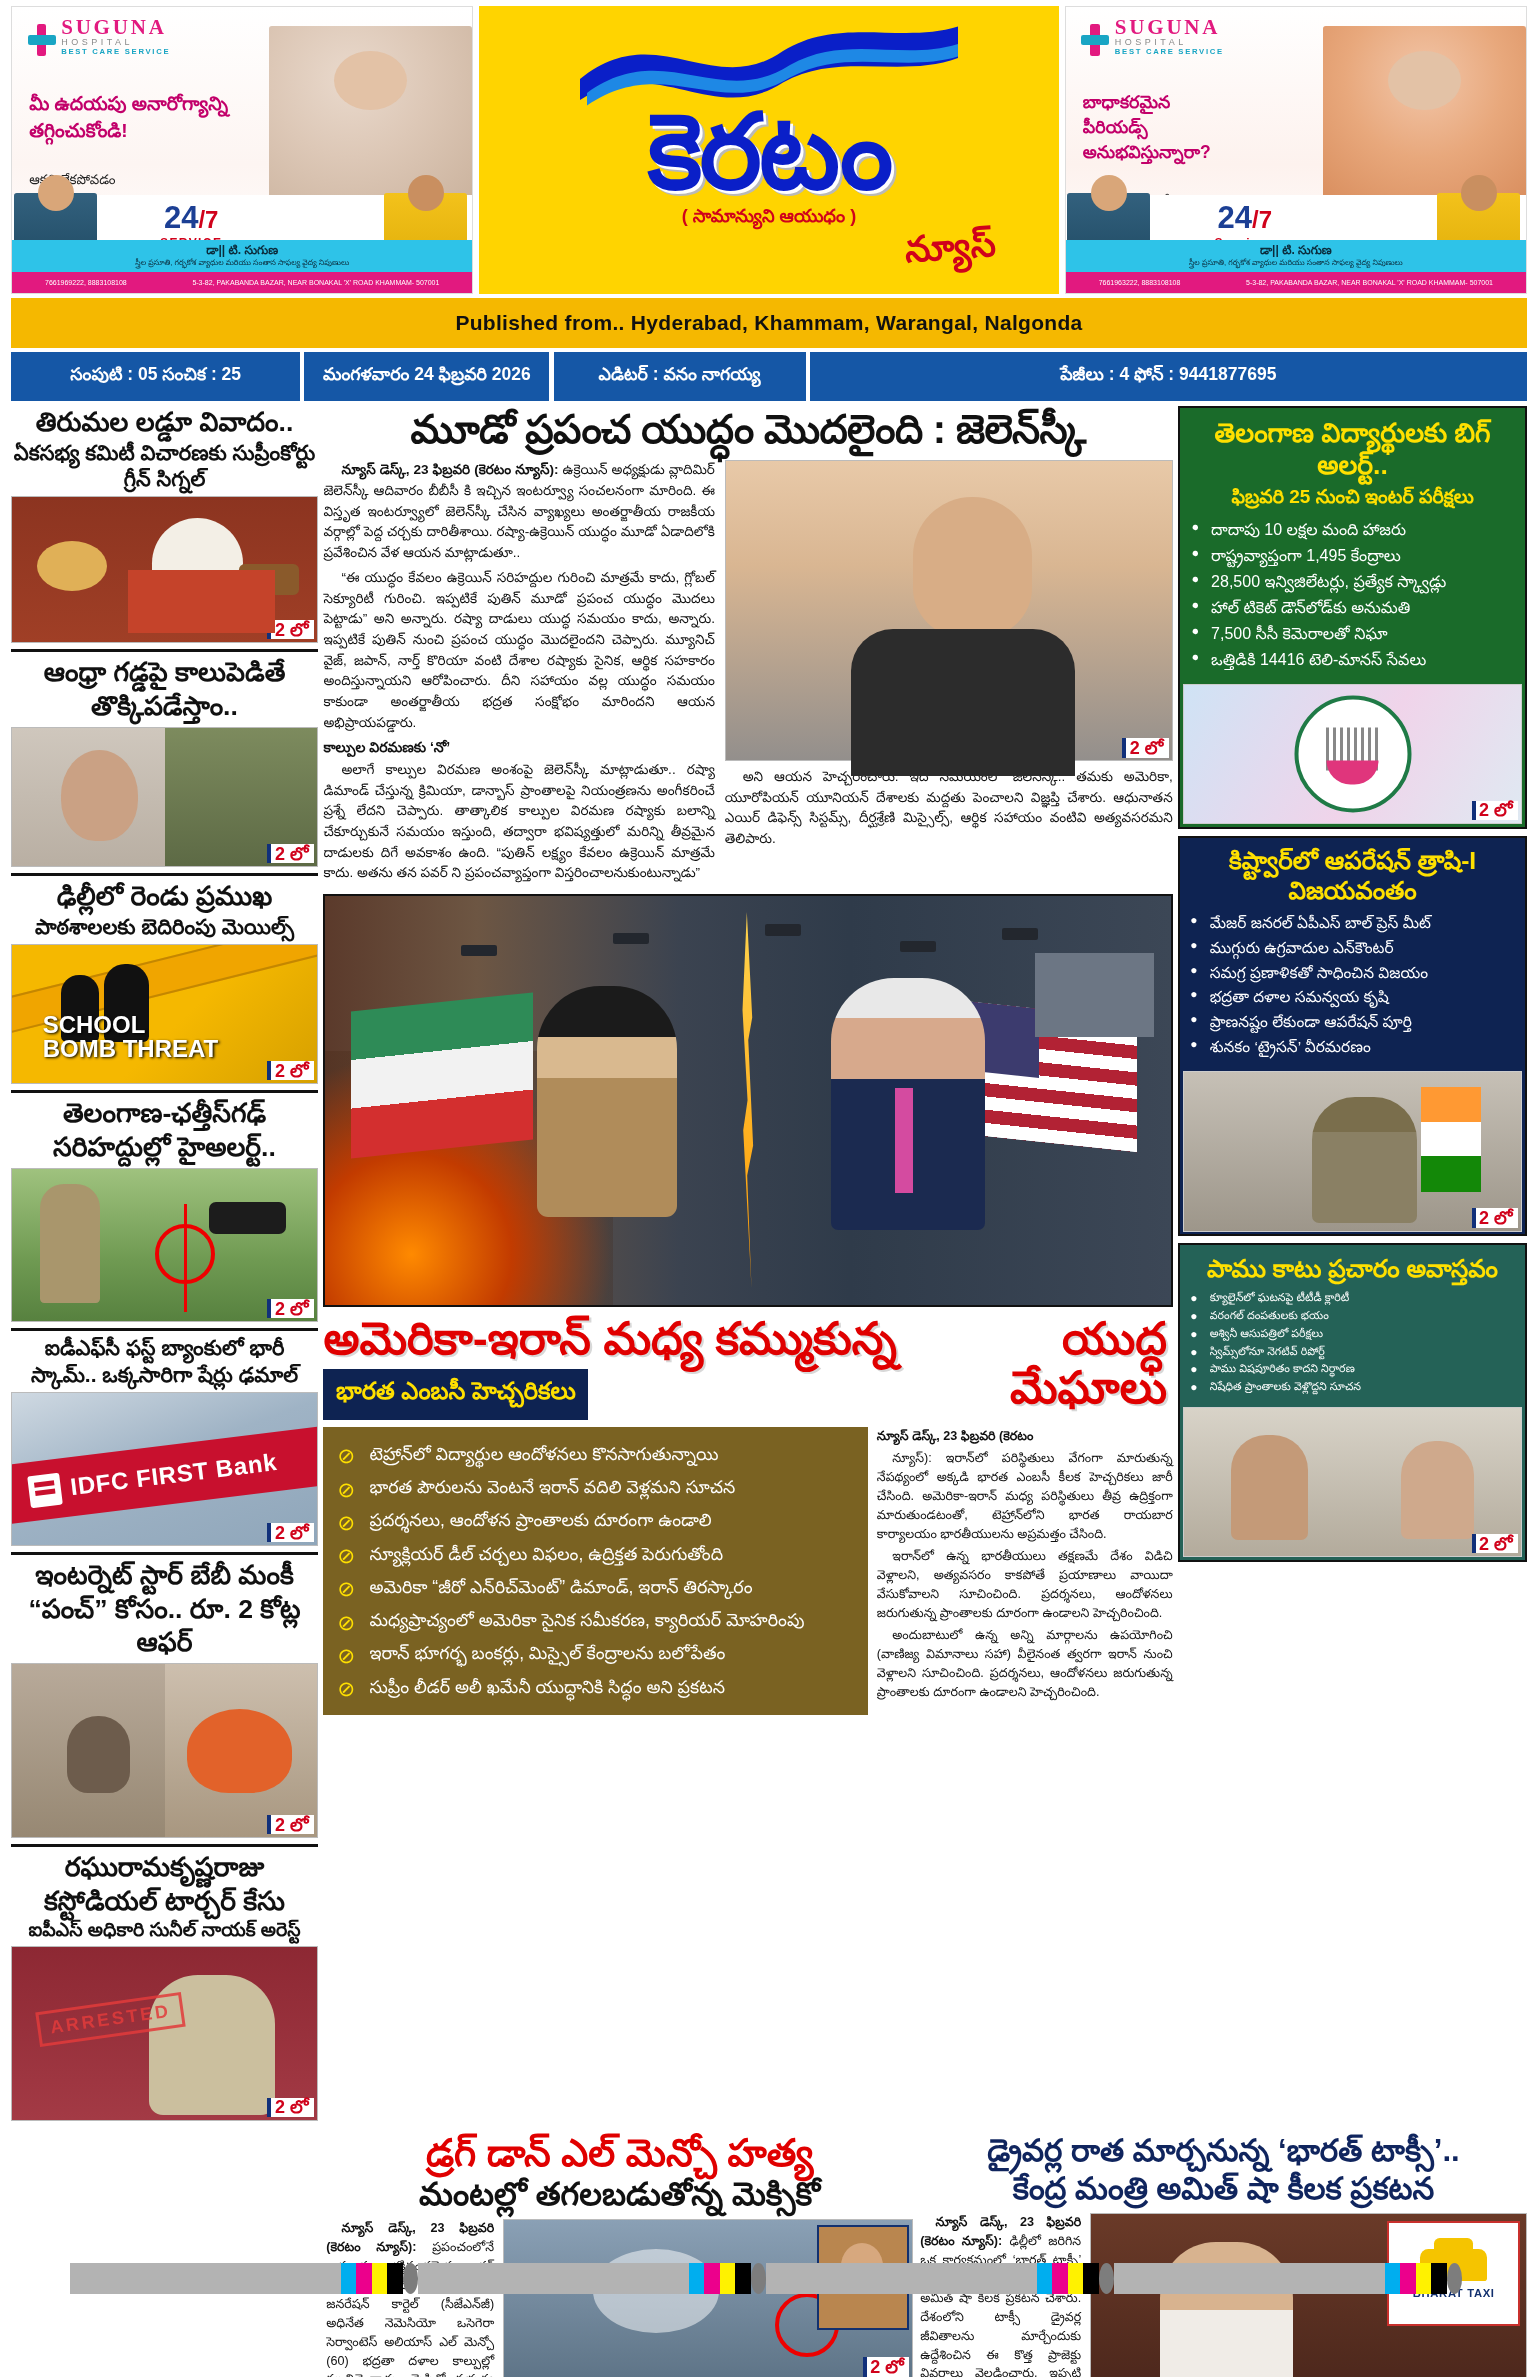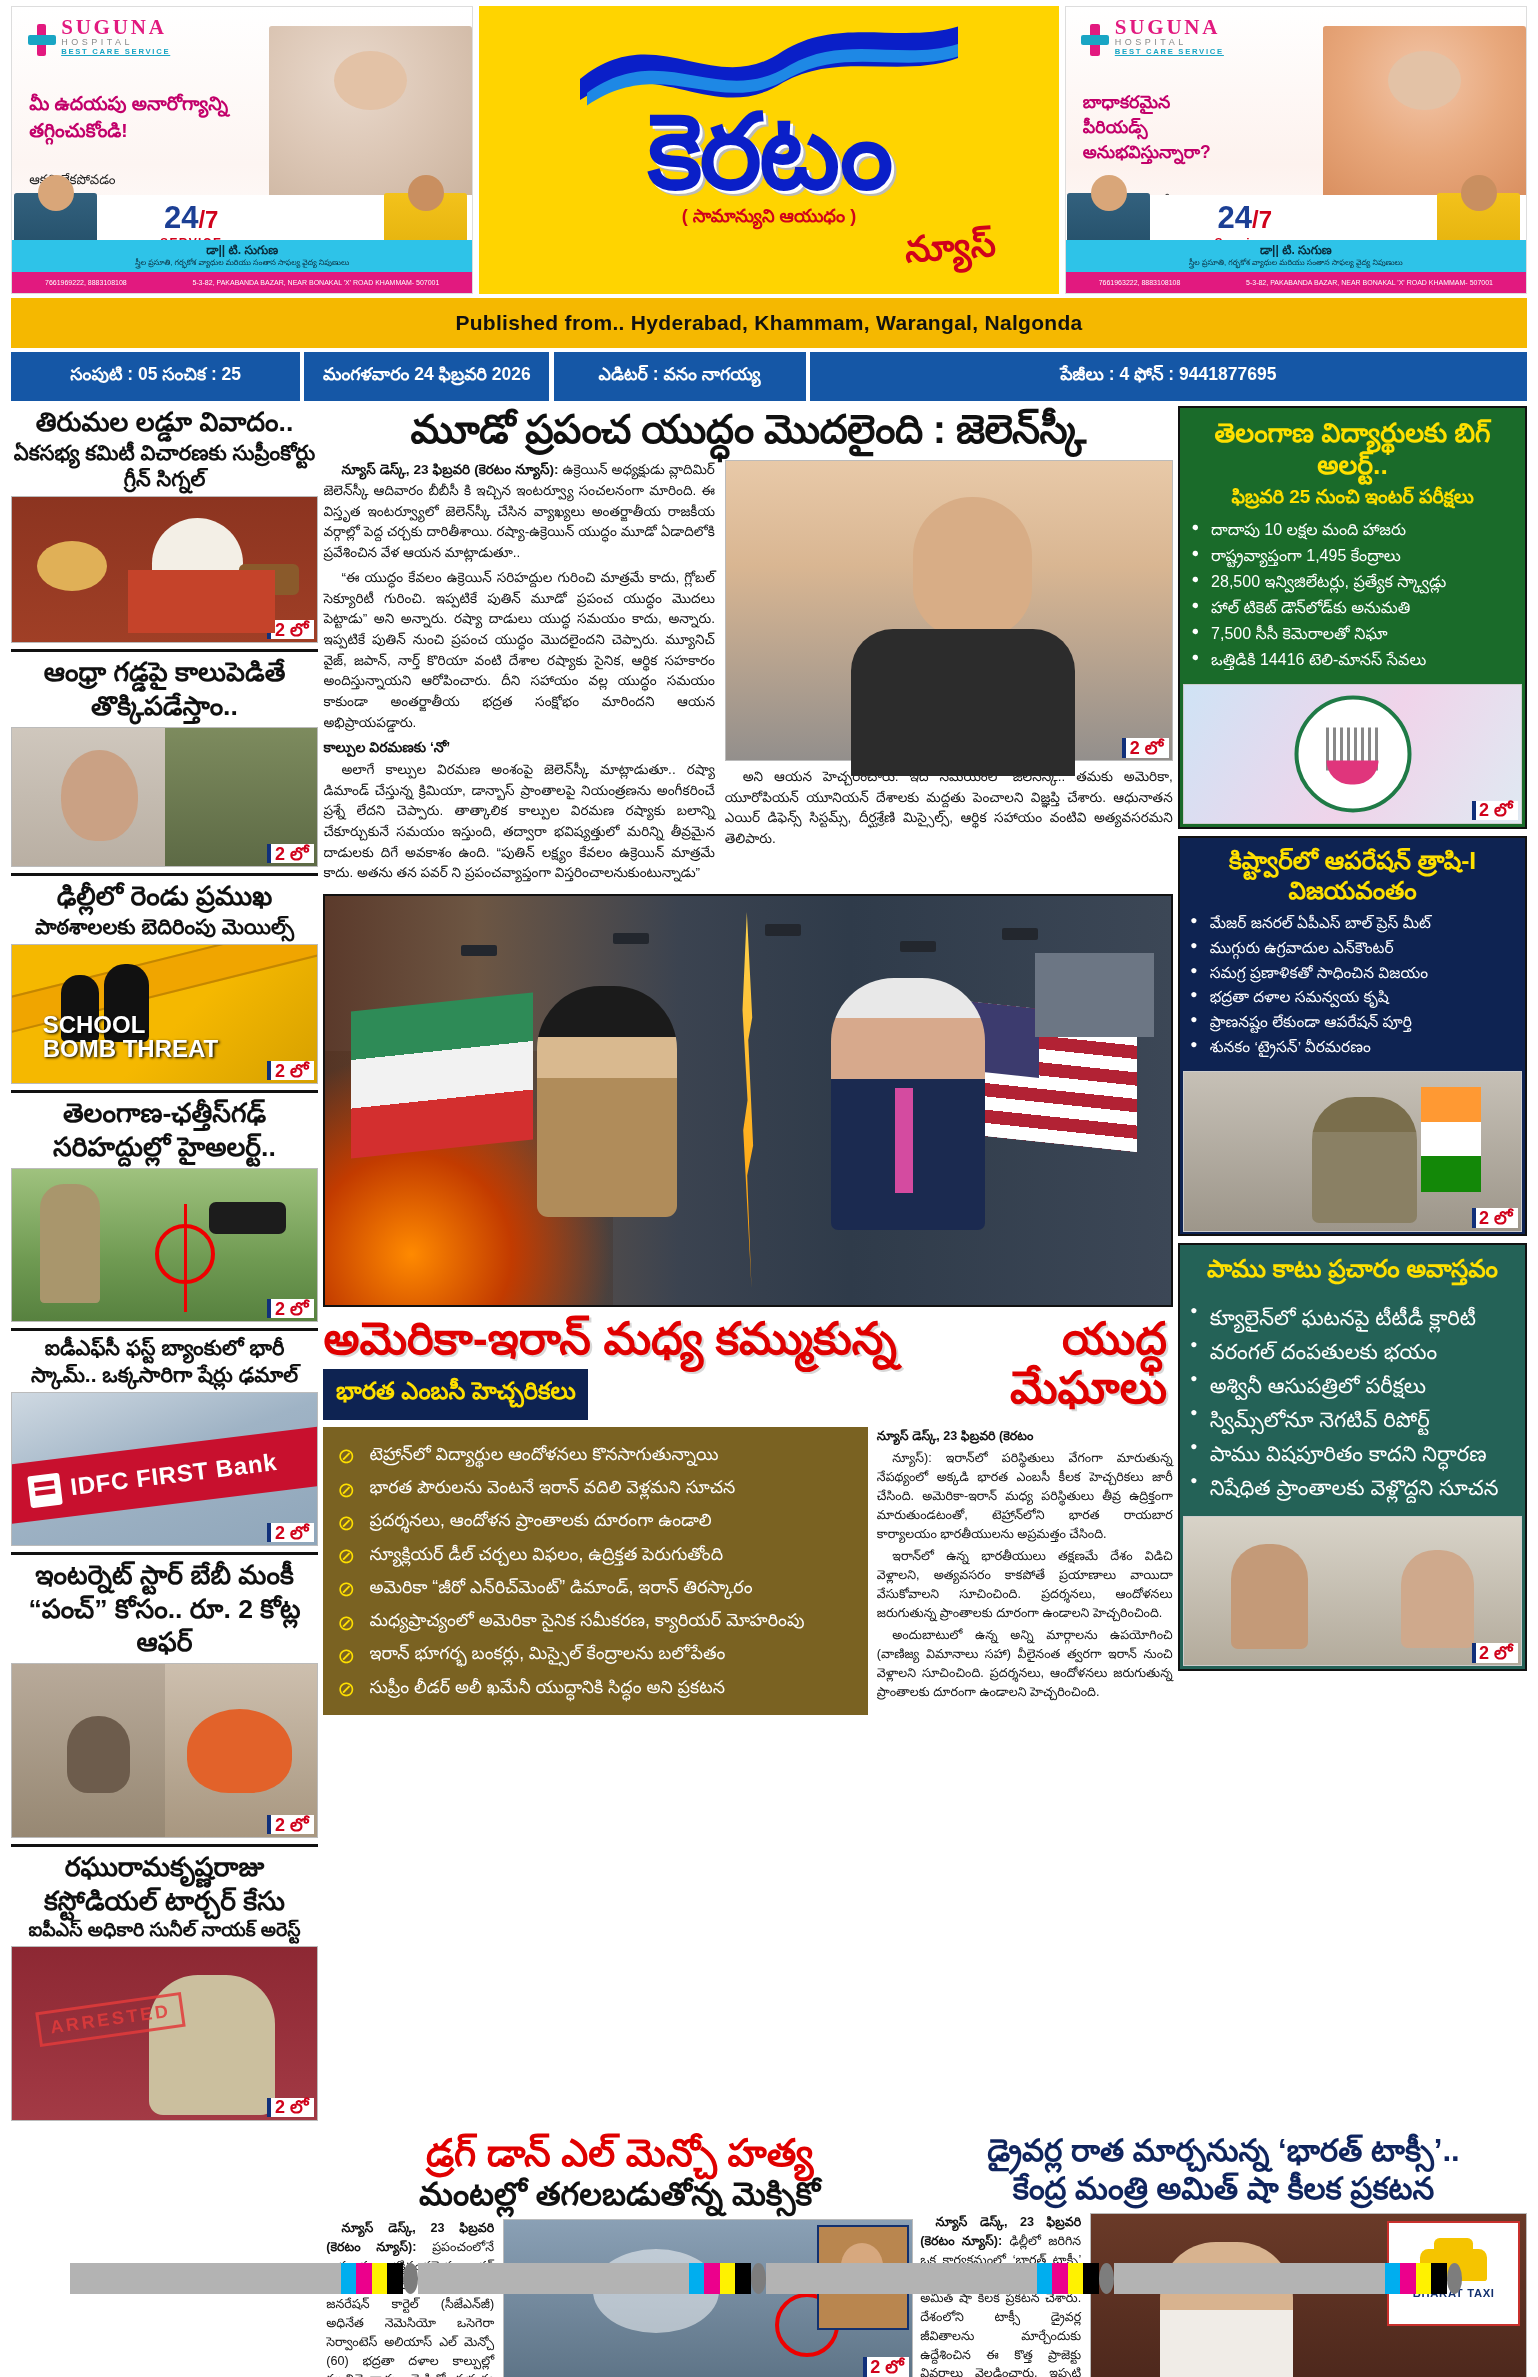--- a/index.html
+++ b/index.html
@@ -19,21 +19,21 @@
   .ad-right { width: 462px; background: linear-gradient(180deg,#ffffff 0%, #fdf2ee 55%, #ffffff 100%); }
   .ad-center { flex: 1; background: #FFD400; display:flex; flex-direction:column; align-items:center; justify-content:center; position:relative; }
 
   .sug-logo { position:absolute; top:9.8px; left:15.4px; display:flex; align-items:flex-end; gap:5.6px; }
   .sug-cross { width: 28px; height: 32px; position: relative; }
   .sug-cross:before { content:""; position:absolute; left:9px; top:0; width:9.8px; height:32px; background:#E2197F; border-radius:2.1px;}
   .sug-cross:after { content:""; position:absolute; left:0; top:11.2px; width:28px; height:9.8px; background:#19A5C4; border-radius:2.1px;}
   .sug-txt { line-height: 1.05; }
   .sug-name { font-size: 21px; font-weight: 700; color:#E2197F; letter-spacing:2.8px; font-family:"Liberation Serif", serif; }
   .sug-sub  { font-size: 9px; color:#8a8a8a; letter-spacing:3.5px; }
-  .sug-sub2 { font-size: 7.7px; color:#19A5C4; letter-spacing:1.7px; font-weight:700;text-decoration:underline;}
+  .sug-sub2 { font-size: 7.7px; color:#19A5C4; letter-spacing:1.7px; font-weight:700;}
 
   .ad-head { position:absolute; top:83px; left:17px; width: 231px; color:#C2006A; font-size:19px; font-weight:700; line-height:1.45; text-align:left;}
   .ad-sub { position:absolute; top:162px; left:17px; width: 231px; color:#222; font-size:13.3px; line-height:1.7; }
   .ad-photo { position:absolute; right:0; top:19.6px; width: 203px; height: 175px; background:
       radial-gradient(circle at 40% 30%, #e9d9cc 0%, #ddc8b7 45%, #cbb39e 100%);
       border-radius:2.8px; }
   .ad-photo.r2 { background: radial-gradient(circle at 50% 30%, #f2c6a9 0%, #e8a87c 50%, #d98e5e 100%); }
   .ad-photo:after{content:"";position:absolute;left:32%;top:14%;width:36%;height:34%;border-radius:50%;background:#e3c2a6;}
   .ad-bottom { position:absolute; bottom:0; left:0; right:0; height:98px; background:#fff;}
   .ad-doc-l { position:absolute; left:1.4px; bottom:24px; width:83px; height:76px; background:linear-gradient(180deg,#33617e,#1f4a63); border-radius:2.8px 2.8px 0 0;}
@@ -173,21 +173,21 @@
   .box-navy .bt { color:#FFE000; font-size:24.5px; font-weight:800; text-align:center; line-height:1.22; padding:8.4px 5.6px 5.6px;}
   .box-navy ul { color:#fff; font-size:15.4px; line-height:1.6; padding:0 7px 8.4px 9.8px;}
   .box-navy li { list-style:none; position:relative; padding-left:19.6px;}
   .box-navy li:before{content:"\25CF"; position:absolute; left:0; top:0; font-size:12px;}
   .army-photo { height:161px; margin:2.8px; background:linear-gradient(180deg,#c6c0b6,#9d968a); position:relative; border:0.7px solid #ccc;}
   .army-photo .off{position:absolute;left:38%;top:16%;width:105px;height:126px;background:linear-gradient(180deg,#7a6e4c 0 28%, #8a8064 28% 100%);border-radius:43px 43px 7px 7px;}
   .army-photo .flag{position:absolute;right:12%;top:10%;width:60px;height:105px;background:linear-gradient(180deg,#ff9933 0 33%,#fff 33% 66%,#138808 66% 100%);}
 
   .box-teal { background:#246257; }
   .box-teal .bt { color:#FFE000; font-size:24.5px; font-weight:800; text-align:center; line-height:1.22; padding:8.4px 5.6px 5.6px;}
-  .box-teal ul { color:#fff; font-size:21px; line-height:1.62; padding:0 7px 8.4px 9.8px;margin-top:12px;}
+  .box-teal ul { color:#fff; font-size:11px; line-height:1.62; padding:0 7px 8.4px 9.8px;}
   .box-teal li { list-style:none; position:relative; padding-left:19.6px;}
   .box-teal li:before{content:"\25CF"; position:absolute; left:0; top:0; font-size:12px;}
   .fam-photo { height:150px; margin:2.8px; background:linear-gradient(180deg,#d8d3c8,#b3ab9c); position:relative; border:0.7px solid #ccc;}
   .fam-photo .p1{position:absolute;left:14%;top:18%;width:77px;height:105px;background:#c49a78;border-radius:35px 35px 7px 7px;}
   .fam-photo .p2{position:absolute;right:14%;top:22%;width:73px;height:98px;background:#cfa98c;border-radius:34px 34px 7px 7px;}
 
   
   .bottom { display:flex; margin: 7px 5.6px 0 5.6px; gap:7px;}
   .bot-left { width: 308px; }
   .bot-mid  { width: 587px; }

